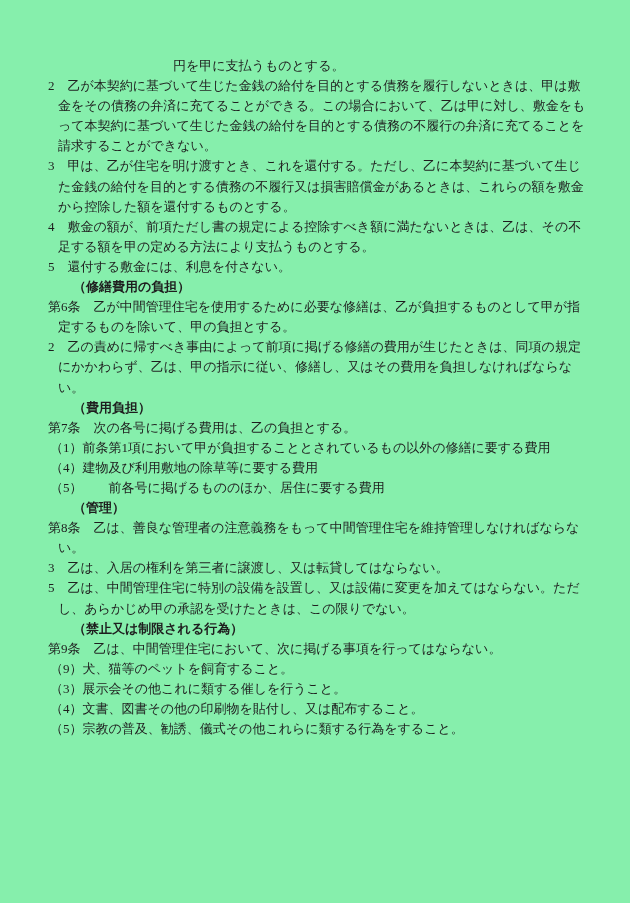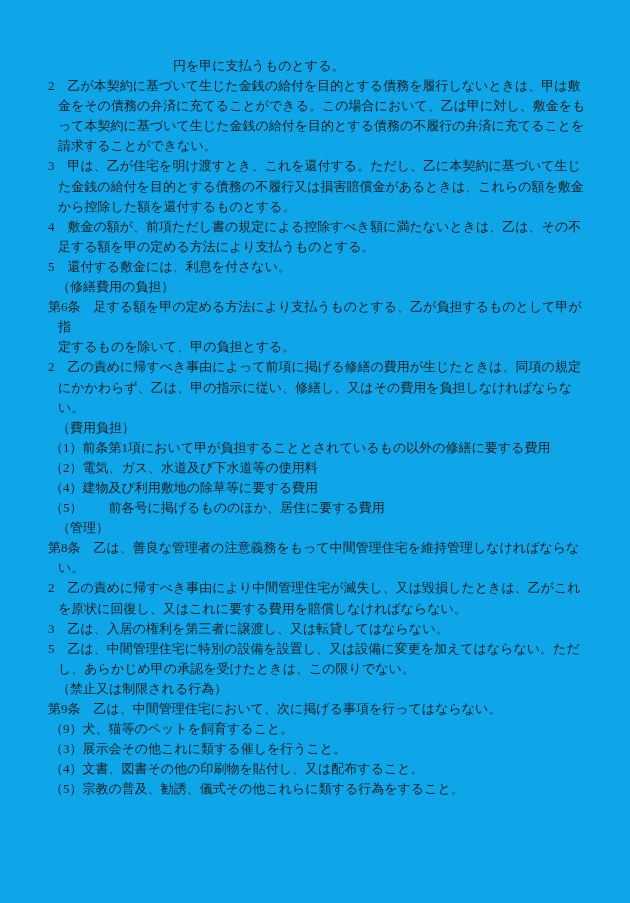--- a/index.html
+++ b/index.html
@@ -7,66 +7,64 @@
     width: 630px;
     height: 903px;
     background: #ffffff;
     overflow: hidden;
   }
   .page {
     box-sizing: border-box;
     width: 630px;
     height: 903px;
     padding: 56px 44px 0 48px;
-    background: #0ea5e9;
+    background: #86efac;
     font-family: "Liberation Serif", "DejaVu Serif", serif;
     font-size: 13px;
     line-height: 20.1px;
     color: #1e1e1e;
   }
   .block {
     margin: 0;
     white-space: pre-wrap;
   }
   .opening { text-indent: 125px; }
   .para    { padding-left: 10px; text-indent: -10px; }
-  .heading { margin-left: 9px; }
+  .heading { margin-left: 25px; font-weight: bold; }
   .item    { margin-left: 2px; }
 </style>
 </head>
 <body>
 
 <div class="page">
   <div id="doc">
       <div class="block opening">円を甲に支払うものとする。</div>
       <div class="block para">2　乙が本契約に基づいて生じた金銭の給付を目的とする債務を履行しないときは、甲は敷
 金をその債務の弁済に充てることができる。この場合において、乙は甲に対し、敷金をも
 って本契約に基づいて生じた金銭の給付を目的とする債務の不履行の弁済に充てることを
 請求することができない。</div>
       <div class="block para">3　甲は、乙が住宅を明け渡すとき、これを還付する。ただし、乙に本契約に基づいて生じ
 た金銭の給付を目的とする債務の不履行又は損害賠償金があるときは、これらの額を敷金
 から控除した額を還付するものとする。</div>
       <div class="block para">4　敷金の額が、前項ただし書の規定による控除すべき額に満たないときは、乙は、その不
 足する額を甲の定める方法により支払うものとする。</div>
       <div class="block para">5　還付する敷金には、利息を付さない。</div>
       <div class="block heading">（修繕費用の負担）</div>
-      <div class="block para">第6条　足する額を甲の定める方法により支払うものとする、乙が負担するものとして甲が指
+      <div class="block para">第6条　乙が中間管理住宅を使用するために必要な修繕は、乙が負担するものとして甲が指
 定するものを除いて、甲の負担とする。</div>
       <div class="block para">2　乙の責めに帰すべき事由によって前項に掲げる修繕の費用が生じたときは、同項の規定
 にかかわらず、乙は、甲の指示に従い、修繕し、又はその費用を負担しなければならない。</div>
       <div class="block heading">（費用負担）</div>
+      <div class="block para">第7条　次の各号に掲げる費用は、乙の負担とする。</div>
       <div class="block item">（1）前条第1項において甲が負担することとされているもの以外の修繕に要する費用</div>
-      <div class="block item">（2）電気、ガス、水道及び下水道等の使用料</div>
       <div class="block item">（4）建物及び利用敷地の除草等に要する費用</div>
       <div class="block item">（5）　　前各号に掲げるもののほか、居住に要する費用</div>
       <div class="block heading">（管理）</div>
       <div class="block para">第8条　乙は、善良な管理者の注意義務をもって中間管理住宅を維持管理しなければならな
 い。</div>
-      <div class="block para">2　乙の責めに帰すべき事由により中間管理住宅が滅失し、又は毀損したときは、乙がこれ
-を原状に回復し、又はこれに要する費用を賠償しなければならない。</div>
       <div class="block para">3　乙は、入居の権利を第三者に譲渡し、又は転貸してはならない。</div>
       <div class="block para">5　乙は、中間管理住宅に特別の設備を設置し、又は設備に変更を加えてはならない。ただ
 し、あらかじめ甲の承認を受けたときは、この限りでない。</div>
       <div class="block heading">（禁止又は制限される行為）</div>
       <div class="block para">第9条　乙は、中間管理住宅において、次に掲げる事項を行ってはならない。</div>
       <div class="block item">（9）犬、猫等のペットを飼育すること。</div>
       <div class="block item">（3）展示会その他これに類する催しを行うこと。</div>
       <div class="block item">（4）文書、図書その他の印刷物を貼付し、又は配布すること。</div>
       <div class="block item">（5）宗教の普及、勧誘、儀式その他これらに類する行為をすること。</div>
     </div>

